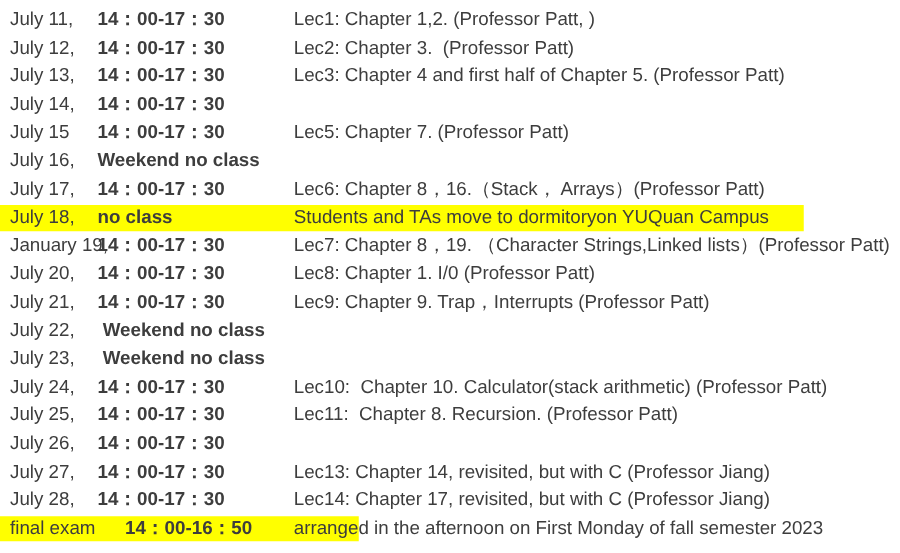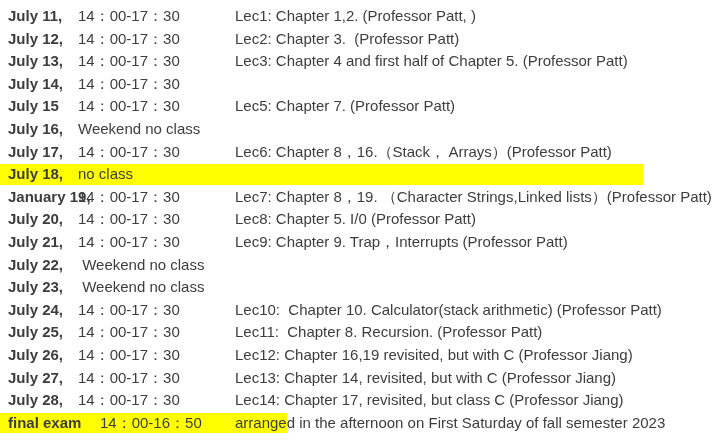--- a/index.html
+++ b/index.html
@@ -8,22 +8,22 @@
     position:relative;
     width:720px;height:442px;
     padding-top:5px;box-sizing:border-box;
     font-family:"Liberation Sans","DejaVu Sans",sans-serif;
     font-size:15px;
     color:#3d3d3d;
     background:#ffffff;
   }
   .row{position:relative;height:22.6px;width:720px;}
   .row span{position:absolute;top:0;line-height:22.6px;white-space:pre;}
-  .c-date{left:8px;font-weight:bold;}
-  .c-time{left:78px;}
+  .c-date{left:8px;}
+  .c-time{left:78px;font-weight:bold;}
   .c-desc{left:235px;}
   .hl{position:absolute;left:0;top:1px;height:20.5px;background:#ffff00;display:none;}
   .row.hl-full .hl{display:block;width:643px;}
   .row.hl-partial .hl{display:block;width:287px;}
   .row-final .c-time{left:100px;}
 </style>
 </head>
 <body>
 
 <div id="page">
@@ -73,34 +73,35 @@
 
       <span class="c-date">July 17,</span>
       <span class="c-time">14：00-17：30</span>
       <span class="c-desc">Lec6: Chapter 8，16.（Stack， Arrays）(Professor Patt)</span>
     </div>
 
     <div class="row hl-full">
       <div class="hl"></div>
       <span class="c-date">July 18,</span>
       <span class="c-time">no class</span>
+      <span class="c-desc">Students and TAs move to dormitoryon YUQuan Campus</span>
     </div>
 
     <div class="row">
 
       <span class="c-date">January 19,</span>
       <span class="c-time">14：00-17：30</span>
       <span class="c-desc">Lec7: Chapter 8，19. （Character Strings,Linked lists）(Professor Patt)</span>
     </div>
 
     <div class="row">
 
       <span class="c-date">July 20,</span>
       <span class="c-time">14：00-17：30</span>
-      <span class="c-desc">Lec8: Chapter 5. I/0 (Professor Patt)</span>
+      <span class="c-desc">Lec8: Chapter 1. I/0 (Professor Patt)</span>
     </div>
 
     <div class="row">
 
       <span class="c-date">July 21,</span>
       <span class="c-time">14：00-17：30</span>
       <span class="c-desc">Lec9: Chapter 9. Trap，Interrupts (Professor Patt)</span>
     </div>
 
     <div class="row">
@@ -128,36 +129,35 @@
 
       <span class="c-date">July 25,</span>
       <span class="c-time">14：00-17：30</span>
       <span class="c-desc">Lec11:  Chapter 8. Recursion. (Professor Patt)</span>
     </div>
 
     <div class="row">
 
       <span class="c-date">July 26,</span>
       <span class="c-time">14：00-17：30</span>
-      <span class="c-desc">Lec12: Chapter 16,19 revisited, but with C (Professor Jiang)</span>
     </div>
 
     <div class="row">
 
       <span class="c-date">July 27,</span>
       <span class="c-time">14：00-17：30</span>
       <span class="c-desc">Lec13: Chapter 14, revisited, but with C (Professor Jiang)</span>
     </div>
 
     <div class="row">
 
       <span class="c-date">July 28,</span>
       <span class="c-time">14：00-17：30</span>
-      <span class="c-desc">Lec14: Chapter 17, revisited, but class C (Professor Jiang)</span>
+      <span class="c-desc">Lec14: Chapter 17, revisited, but with C (Professor Jiang)</span>
     </div>
 
     <div class="row hl-partial row-final">
       <div class="hl"></div>
       <span class="c-date">final exam</span>
       <span class="c-time">14：00-16：50</span>
-      <span class="c-desc">arranged in the afternoon on First Saturday of fall semester 2023</span>
+      <span class="c-desc">arranged in the afternoon on First Monday of fall semester 2023</span>
     </div>
   </div>
 
 </body></html>

